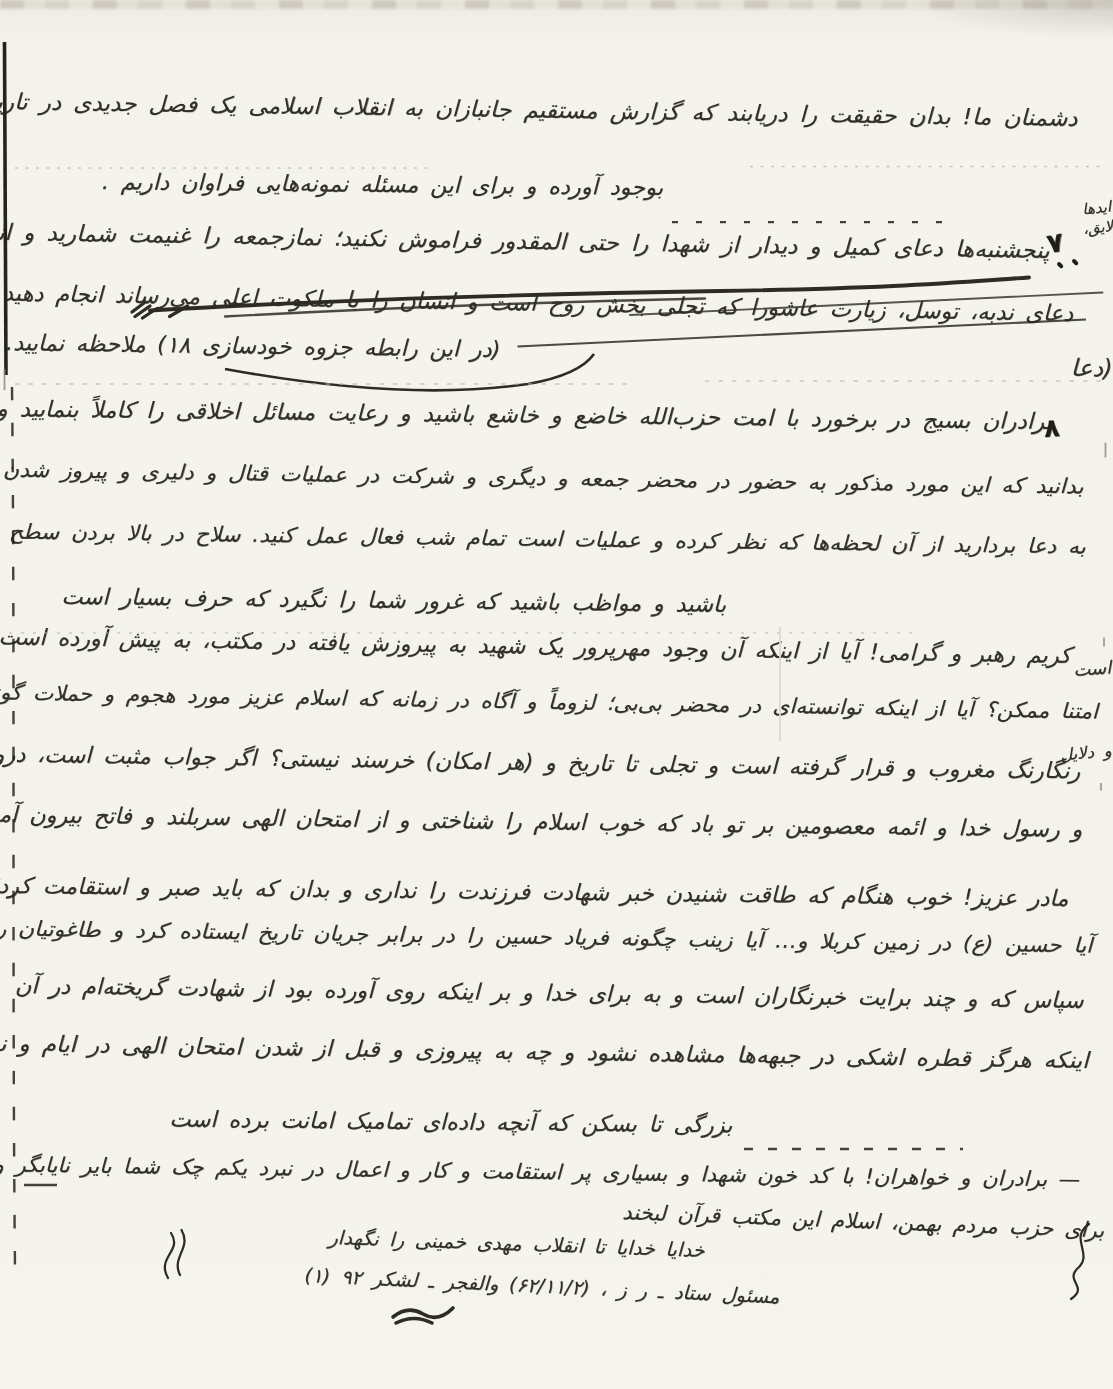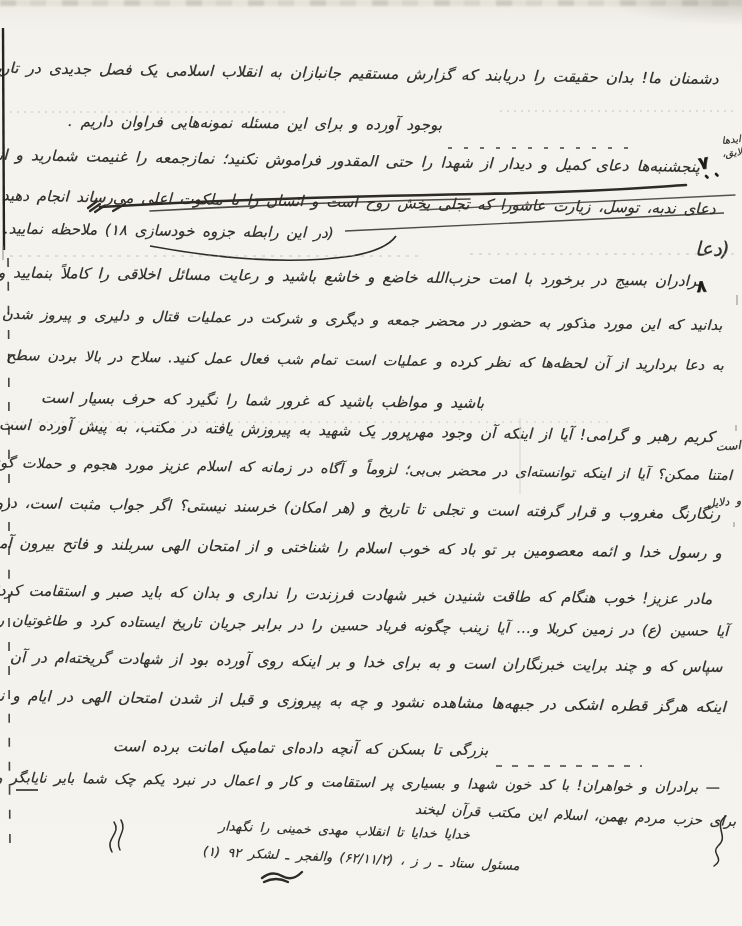--- a/index.html
+++ b/index.html
@@ -47,21 +47,21 @@
   .ln16{top:658px;right:20px; transform:rotate(.8deg);}
   .ln17{top:698px;right:16px; transform:rotate(.9deg)  scaleX(1.03);}
   .ln18{top:741px;right:254px;transform:rotate(.6deg);}
   .ln19{top:778px;right:22px; transform:rotate(.8deg)  scaleX(1.02);font-size:14px;}
   .ln20{top:812px;right:6px;  transform:rotate(2.2deg);font-size:14px;}
   .slogan{top:827px;right:272px;transform:rotate(2deg);}
   .credit{top:858px;right:222px;transform:rotate(2.6deg);}
   .mk7{top:152px;left:698px;font-size:18px;transform:rotate(-10deg);}
   .mk8{top:276px;left:696px;font-size:17px;transform:rotate(-4deg);}
   .note{top:133px;right:2px;transform:rotate(-6deg);text-align:right;}
-  .frag-paren{top:236px;right:12px;font-size:20px;transform:rotate(1deg);}
+  .frag-paren{top:236px;right:0;font-size:16px;transform:rotate(1deg);}
   .frag-a{top:438px;right:2px;font-size:12px;transform:rotate(-4deg);}
   .frag-b{top:494px;right:2px;font-size:11px;transform:rotate(-5deg);}
 </style>
 </head>
 <body>
 
 <div id="page">
 
   <div class="top-edge"></div>
   <div class="corner-shade"></div>

